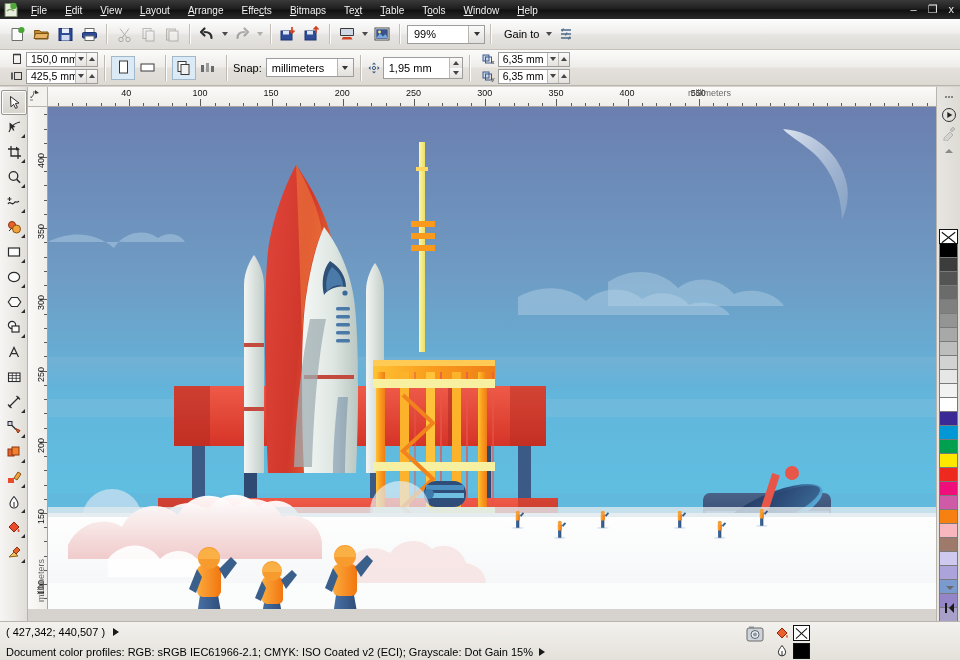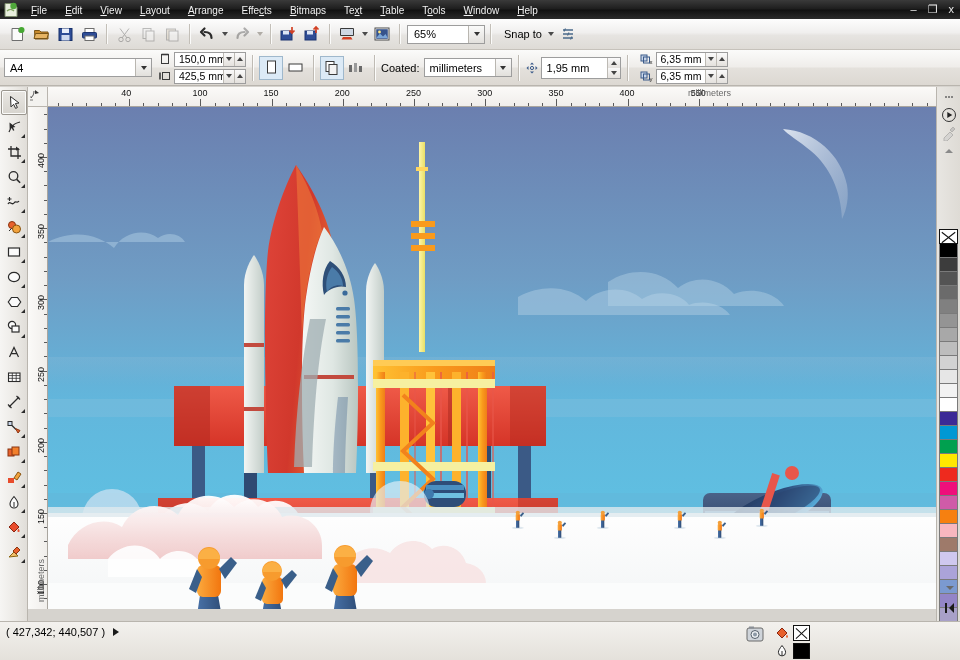--- a/index.html
+++ b/index.html
@@ -289,45 +289,39 @@
     <div class="tbtn">
       <svg width="18" height="18" viewBox="0 0 18 18">
           <rect x="2" y="3" width="14" height="12" fill="#fff" stroke="#4a4a4a"></rect>
           <rect x="3.2" y="4.2" width="11.6" height="9.6" fill="#36538c"></rect>
           <circle cx="6.5" cy="7" r="1.4" fill="#ffe680"></circle>
           <path d="M3.2 13L7 8.5l3 3 2.5-2.5 2.3 4z" fill="#7ba6d8"></path>
         </svg>
     </div>
     <div class="tsep"></div>
     <div class="zoomcombo">
-      <span class="zv">65%</span>
+      <span class="zv">99%</span>
       <span class="zd">
           <i></i>
         </span>
     </div>
     <div class="tsep"></div>
-    <div class="snapto">Snap to</div>
+    <div class="snapto">Gain to</div>
     <div class="tarrow">
         <i></i>
       </div>
     <div class="tbtn">
       <svg width="17" height="17" viewBox="0 0 17 17">
           <path d="M3 4h10M3 8h10M3 12h10" stroke="#4a6a8a" stroke-width="1.3"></path>
           <path d="M5.5 2.5L4 5.5M9 6.5L7.5 9.5M12 10.5L10.5 13.5" stroke="#4a6a8a" stroke-width="1.1"></path>
         </svg>
     </div>
   </div>
 
   <div class="propbar">
-    <div class="pgcombo">
-      <span class="pv">A4</span>
-      <span class="pd">
-          <i></i>
-        </span>
-    </div>
 
     <div class="dimgroup">
       <div class="dimrow">
         <span class="dimicon">
           <svg width="12" height="12" viewBox="0 0 12 12">
               <rect x="2.5" y="1.5" width="7" height="9" fill="none" stroke="#3a3a3a"></rect>
               <path d="M2.5 1.5h7" stroke="#3a3a3a" stroke-width="1.6"></path>
             </svg>
         </span>
         <span class="spin">
@@ -383,21 +377,21 @@
     </div>
     <div class="orientbtn">
       <svg width="18" height="18" viewBox="0 0 18 18">
           <rect x="2" y="6" width="3" height="7" fill="#6a6a6a"></rect>
           <rect x="7" y="4" width="3" height="9" fill="#9a9a9a"></rect>
           <rect x="12" y="7" width="3" height="6" fill="#6a6a6a"></rect>
         </svg>
     </div>
     <div class="psep"></div>
 
-    <span class="unitslabel">Coated:</span>
+    <span class="unitslabel">Snap:</span>
     <div class="unitscombo">
       <span class="uv">millimeters</span>
       <span class="ud">
           <i></i>
         </span>
     </div>
 
     <div class="psep"></div>
     <span class="dimicon">
       <svg width="14" height="14" viewBox="0 0 14 14">
@@ -1115,20 +1109,24 @@
           <path d="M12 2l-5 5 5 5z" fill="#1a1a1a"></path>
         </svg>
     </div>
   </div>
 
   <div class="statusbar">
     <div class="coordline">
       <span>( 427,342; 440,507 )</span>
       <span class="playarrow"></span>
     </div>
+    <div class="profline">
+      <span>Document color profiles: RGB: sRGB IEC61966-2.1; CMYK: ISO Coated v2 (ECI); Grayscale: Dot Gain 15%</span>
+      <span class="playarrow"></span>
+    </div>
     <div class="statusright">
       <span>
         <svg width="20" height="18" viewBox="0 0 20 18">
             <rect x="2" y="3" width="16" height="13" rx="2" fill="#cfd4da" stroke="#6a6a6a"></rect>
             <circle cx="10" cy="9.5" r="4" fill="#eef1f4" stroke="#55606c"></circle>
             <circle cx="10" cy="9.5" r="2" fill="#8a97a5"></circle>
             <rect x="4" y="1.5" width="5" height="2" fill="#8a8f96"></rect>
           </svg>
       </span>
       <span style="display:flex;flex-direction:column;gap:2px;">

